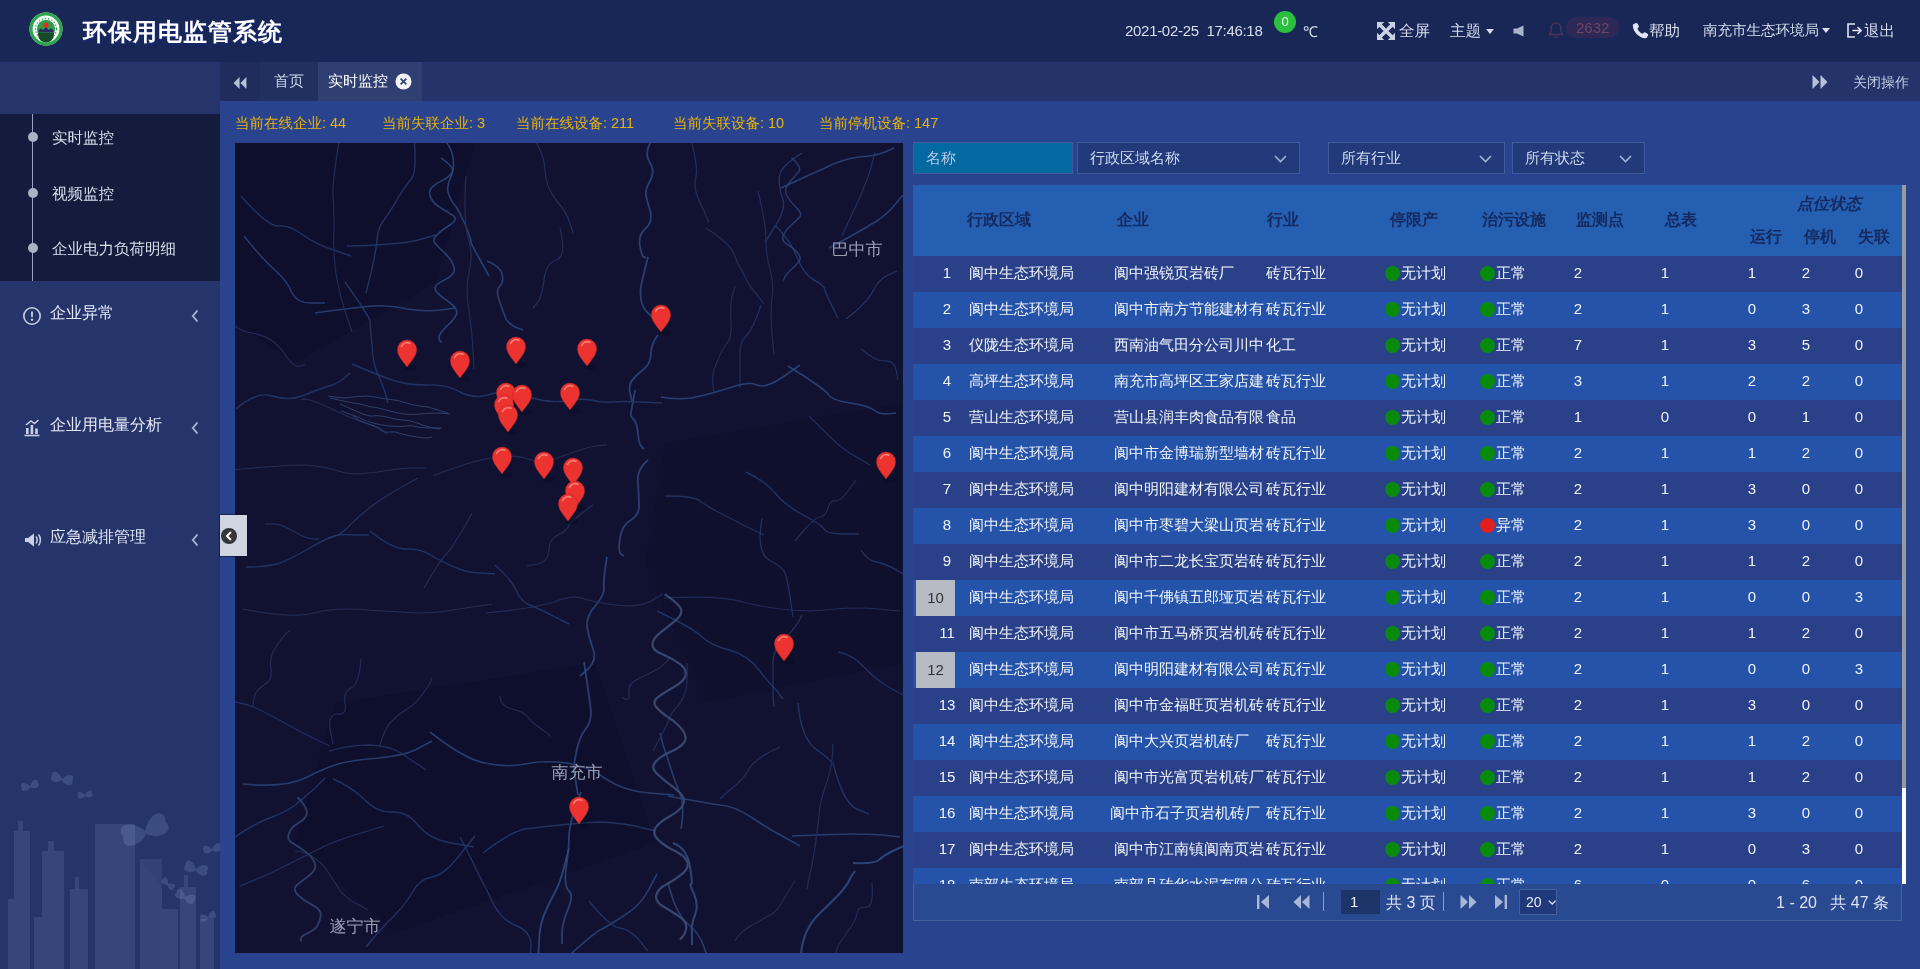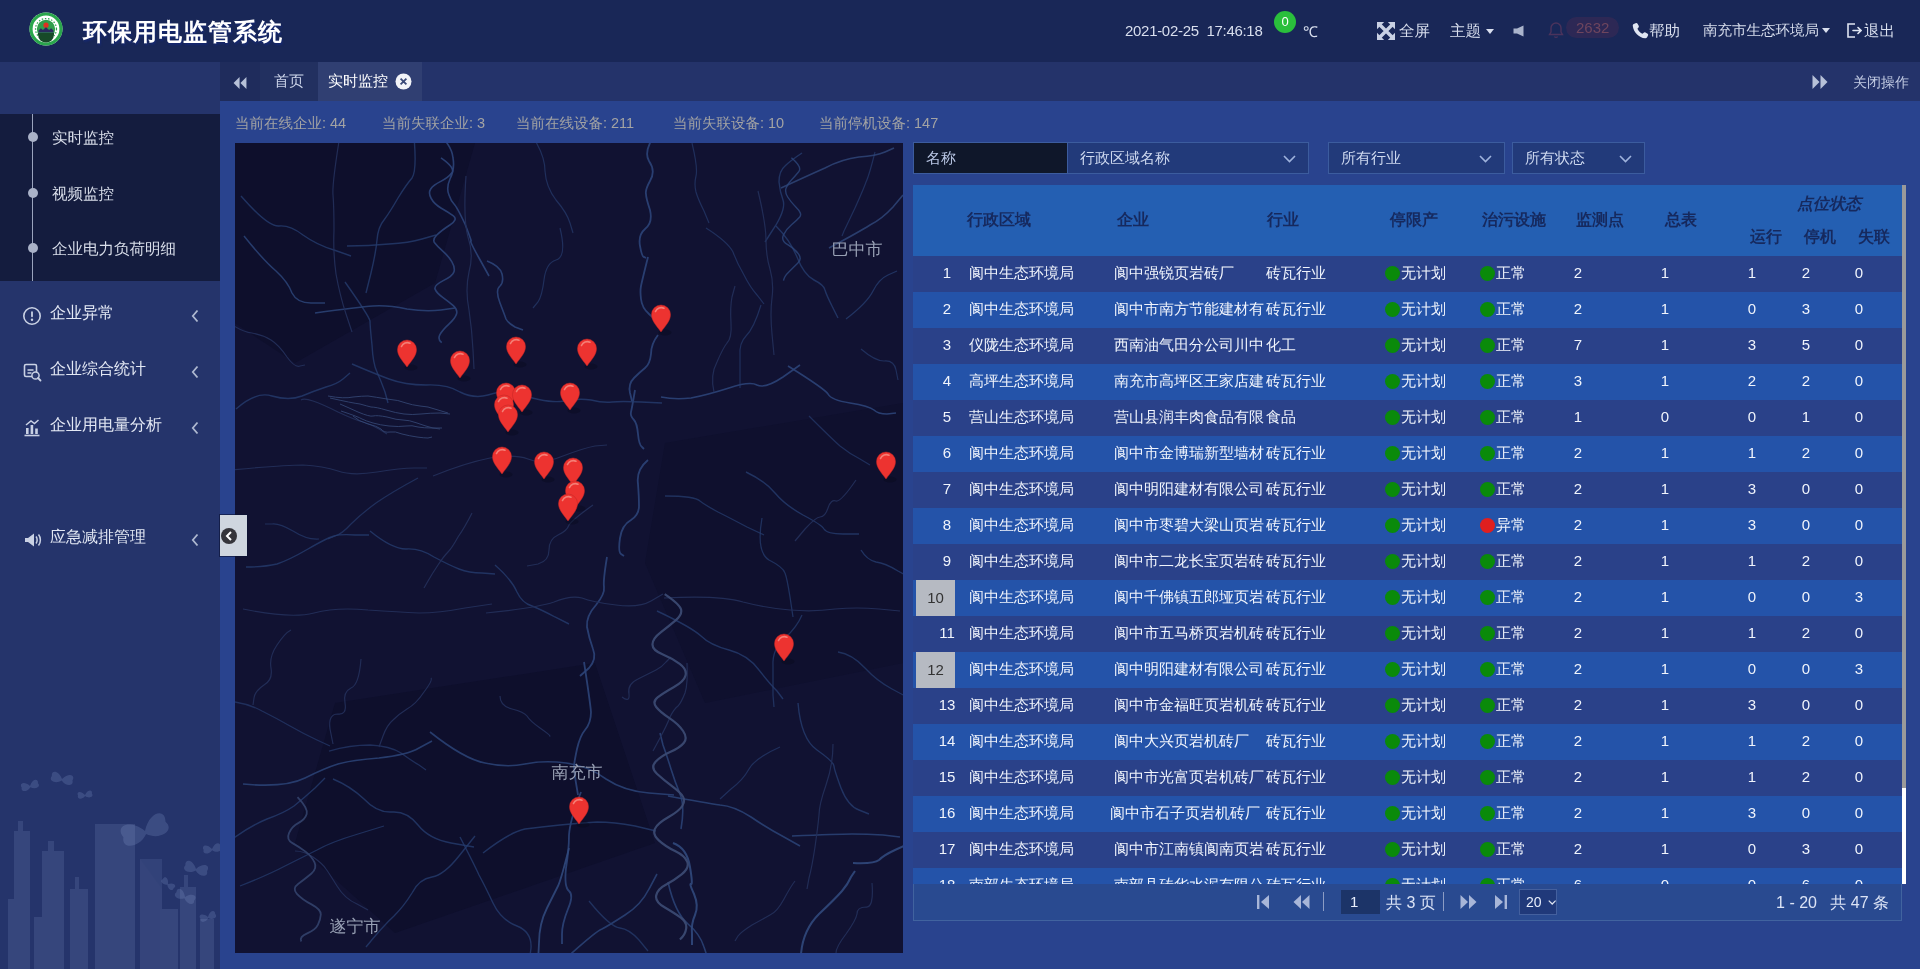--- a/index.html
+++ b/index.html
@@ -26,27 +26,27 @@
 .subitem{position:absolute;left:52px;font-size:15.5px;color:#d9deea;white-space:nowrap}
 .sitem{position:absolute;left:0;width:220px;height:56px}
 #skyline{position:absolute;left:0;top:707px}
 #tabbar{position:absolute;left:220px;top:62px;width:1700px;height:39px;background:#24336a}
 #tab-coll{position:absolute;left:0;top:0;width:40px;height:39px;background:#1f2c5c;text-align:center;padding-top:13px}
 .tab{position:absolute;top:0;height:39px;font-size:15px;color:#ccd4e9;display:flex;align-items:center;justify-content:center}
 #tab-home{left:40px;width:58px;background:#223060}
 #tab-rt{left:98px;width:104px;background:#303f72;color:#fff}
 .tabtxt{position:absolute;top:12px;font-size:14px;color:#c3cce4}
 #stats{position:absolute;left:220px;top:101px;width:1700px;height:41px}
-#stats span{position:absolute;top:13px;font-size:14.5px;color:#a3a3a3;white-space:nowrap}
+#stats span{position:absolute;top:13px;font-size:14.5px;color:#eab308;white-space:nowrap}
 #map{position:absolute;left:235px;top:143px;width:668px;height:810px;background:#111232}
 #collapse{position:absolute;left:220px;top:515px;width:27px;height:41px;background:#cfd6df;box-shadow:0 0 0 1px rgba(10,16,50,0.6)}
 #collapse .cc{position:absolute;left:1px;top:12.5px;width:16px;height:16px;border-radius:50%;background:#35353b}
 #panel{position:absolute;left:913px;top:142px;width:989px;height:778px}
 .f-input,.f-select{position:absolute;top:0;height:32px;background:#223a7a;border:1px solid #3c5c9e;color:#cdd8ef;font-size:15px;line-height:30px;padding-left:12px}
-.f-input{background:#0f172a;color:#b9c6e4}
+.f-input{background:#0369a1;color:#b9c6e4}
 .fchev{position:absolute;right:12px;top:12px}
 #thead{position:absolute;left:0;top:43px;width:989px;height:71px;background:#245fb2}
 .th{position:absolute;text-align:center;font-size:16px;font-weight:bold;color:#16295e;white-space:nowrap}
 #tbody{position:absolute;left:0;top:114px;width:989px;height:628px;overflow:hidden}
 .tr{position:relative;width:989px;height:36px}
 .tr.odd{background:#2a4189}
 .tr.even{background:#2453a9}
 .td{position:absolute;top:8px;font-size:15px;color:#f0f4fc;white-space:nowrap}
 .td.idx{left:14px;width:40px;text-align:center}
 .td.idx.gsel{left:3px;top:0;width:39px;height:36px;background:#b6bac2;color:#333;line-height:36px;padding-top:0;}
@@ -121,32 +121,20 @@
 <div class="subdot" style="top:129px"></div>
         <div class="subitem" style="top:125px">企业电力负荷明细</div>
 </div>
 <div class="sitem" style="top:226px">
         <svg class="sicon" style="left:22px;top:18px" viewBox="0 0 20 20">
           <circle cx="10" cy="10" r="8.2" fill="none" stroke="#c9d1e4" stroke-width="1.6"></circle>
           <rect x="9.1" y="5.2" width="1.8" height="6" rx="0.9" fill="#c9d1e4"></rect>
           <circle cx="10" cy="13.8" r="1.2" fill="#c9d1e4"></circle>
         </svg>
         <span class="slabel">企业异常</span>
-        <svg class="schev" style="left:191px;top:21px" width="8" height="14" viewBox="0 0 8 14" fill="none" stroke="#aeb8d0" stroke-width="1.8">
-          <path d="M6.5,1.5 L1.8,7 L6.5,12.5"></path>
-        </svg>
-      </div>
-<div class="sitem" style="top:282px">
-        <svg class="sicon" style="left:22px;top:18px" viewBox="0 0 20 20">
-          <rect x="2.5" y="2.5" width="12" height="12" rx="1.5" fill="none" stroke="#c9d1e4" stroke-width="1.6"></rect>
-          <path d="M5.5,8 h6 M5.5,11 h4" stroke="#c9d1e4" stroke-width="1.5"></path>
-          <circle cx="13.5" cy="13.5" r="3.6" fill="#2b3a6f" stroke="#c9d1e4" stroke-width="1.5"></circle>
-          <path d="M16,16 l2.5,2.5" stroke="#c9d1e4" stroke-width="1.8" stroke-linecap="round"></path>
-        </svg>
-        <span class="slabel">企业综合统计</span>
         <svg class="schev" style="left:191px;top:21px" width="8" height="14" viewBox="0 0 8 14" fill="none" stroke="#aeb8d0" stroke-width="1.8">
           <path d="M6.5,1.5 L1.8,7 L6.5,12.5"></path>
         </svg>
       </div>
 <div class="sitem" style="top:338px">
         <svg class="sicon" style="left:22px;top:18px" viewBox="0 0 20 20">
           <path d="M2.5,17.5 h15" stroke="#c9d1e4" stroke-width="1.6"></path>
           <rect x="4" y="10" width="2.6" height="6" fill="#c9d1e4"></rect>
           <rect x="8.6" y="7" width="2.6" height="9" fill="#c9d1e4"></rect>
           <rect x="13.2" y="10.5" width="2.6" height="5.5" fill="#c9d1e4"></rect>
@@ -425,21 +413,21 @@
         </g>
         <g transform="translate(344,667)">
           <ellipse cx="4" cy="14.5" rx="6.5" ry="3" fill="rgba(8,10,28,0.4)"></ellipse>
           <path d="M0,14 C-5.5,6.5 -9.5,2.5 -9.5,-3.5 A9.5,9.5 0 1 1 9.5,-3.5 C9.5,2.5 5.5,6.5 0,14 Z" fill="#ed3330" stroke="#c02724" stroke-width="0.5"></path>
           <path d="M-5.5,-6.5 A6.5,6.5 0 0 1 3,-9.8" stroke="#f47f76" stroke-width="1.6" fill="none" stroke-linecap="round"></path>
         </g>
       </svg>
     </div>
 <div id="panel">
 <div class="f-input" style="left:0;width:160px">名称</div>
-<div class="f-select" style="left:154px;width:242px">行政区域名称<svg class="fchev" width="13" height="8" viewBox="0 0 13 8" fill="none" stroke="#9fb3dd" stroke-width="1.6">
+<div class="f-select" style="left:164px;width:223px">行政区域名称<svg class="fchev" width="13" height="8" viewBox="0 0 13 8" fill="none" stroke="#9fb3dd" stroke-width="1.6">
           <path d="M1,1 L6.5,6.5 L12,1"></path>
         </svg></div>
 <div class="f-select" style="left:415px;width:177px">所有行业<svg class="fchev" width="13" height="8" viewBox="0 0 13 8" fill="none" stroke="#9fb3dd" stroke-width="1.6">
           <path d="M1,1 L6.5,6.5 L12,1"></path>
         </svg></div>
 <div class="f-select" style="left:599px;width:133px">所有状态<svg class="fchev" width="13" height="8" viewBox="0 0 13 8" fill="none" stroke="#9fb3dd" stroke-width="1.6">
           <path d="M1,1 L6.5,6.5 L12,1"></path>
         </svg></div>
 <div id="thead">
 <span class="th" style="left:26px;width:120px;top:25px">行政区域</span>

